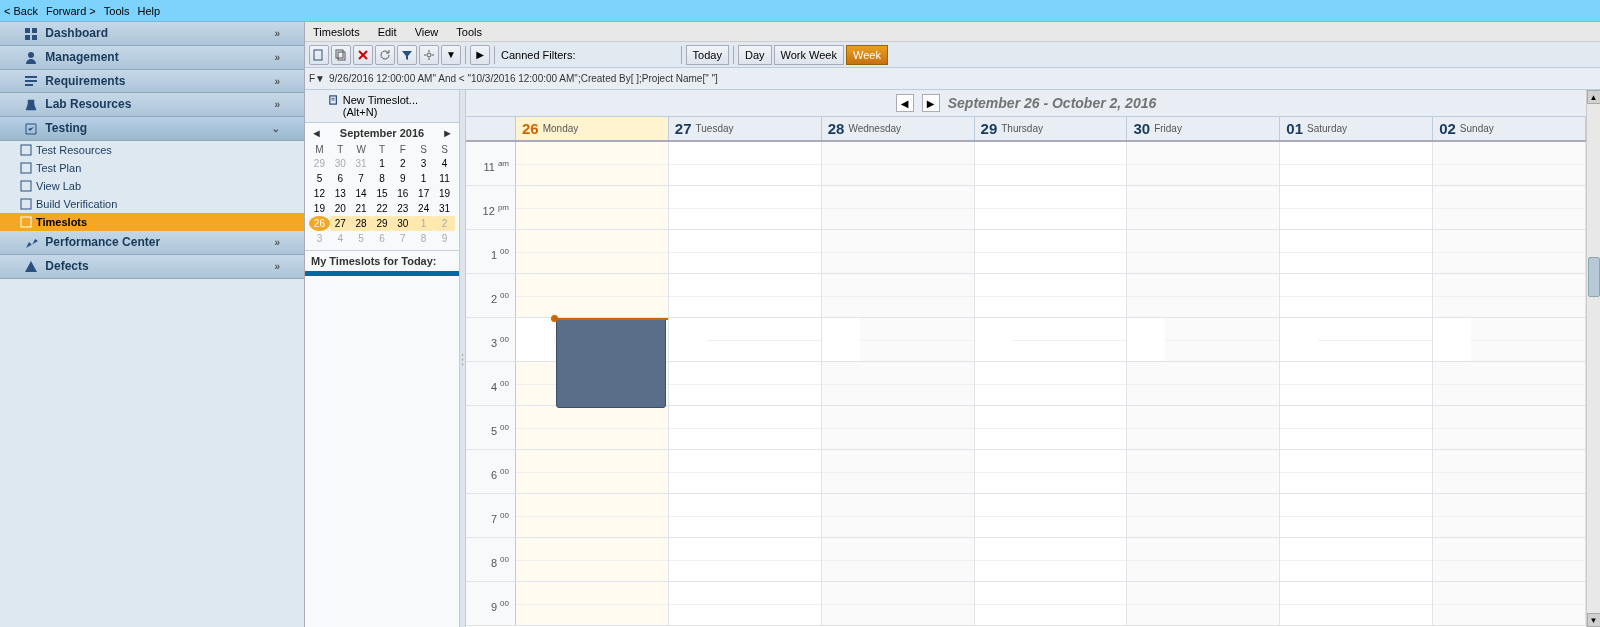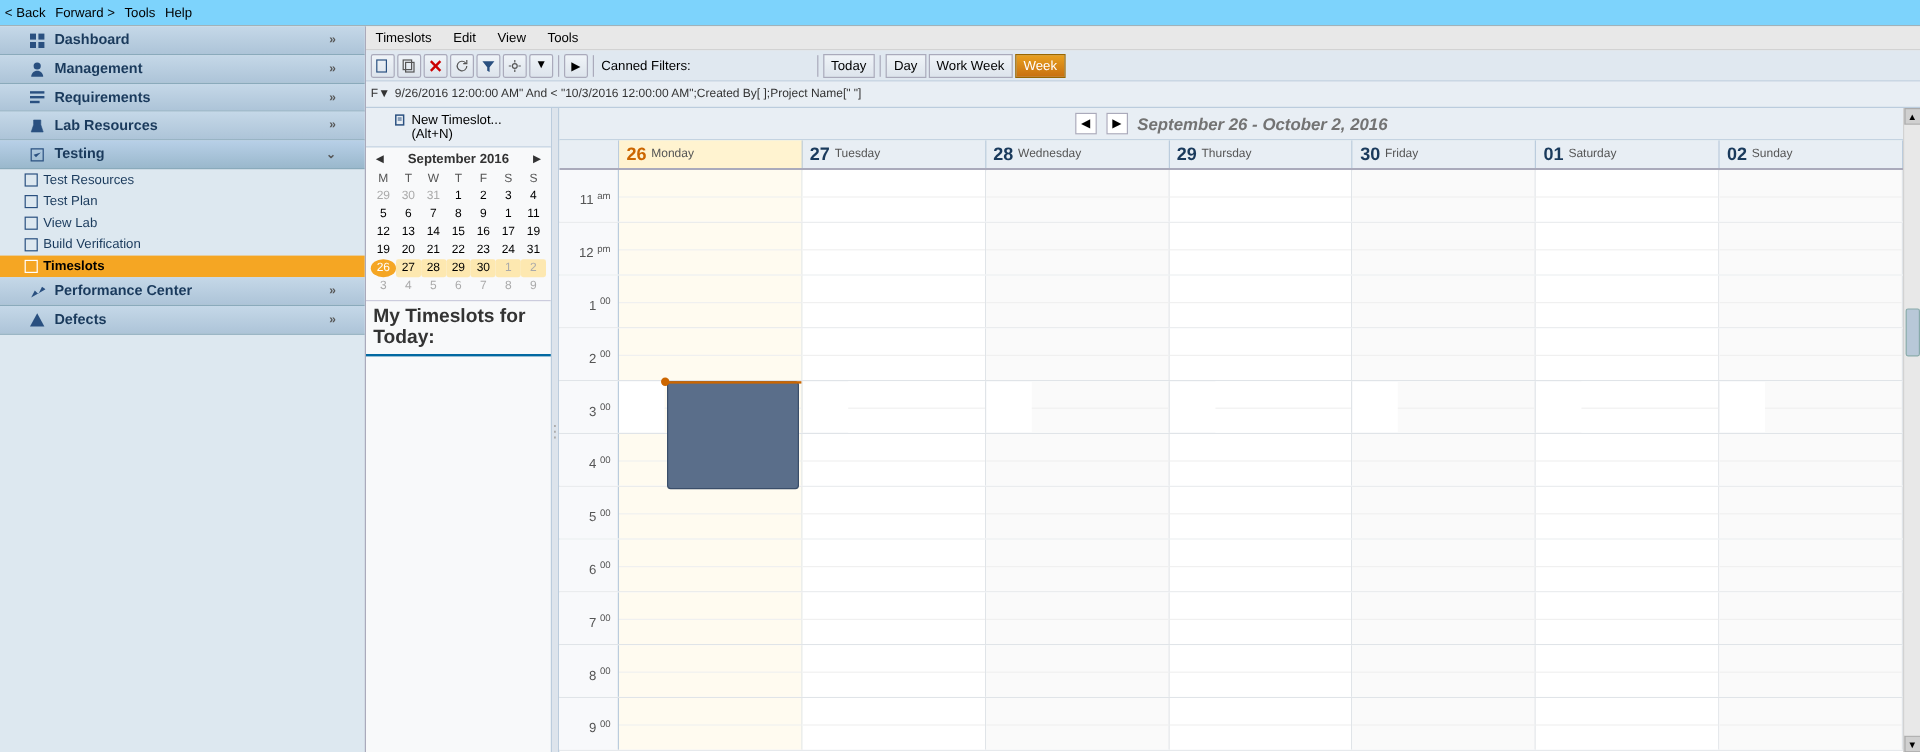--- a/index.html
+++ b/index.html
@@ -218,24 +218,24 @@
       cursor: pointer;
       border-radius: 2px;
     }
     .mini-cal-grid td.other-month { color: #aaa; }
     .mini-cal-grid td.selected-week { background: #fde8b0; }
     .mini-cal-grid td.selected-start { background: #f5a623; color: #fff; border-radius: 50%; }
 
     
     #my-timeslots {
       padding: 4px 6px;
-      font-size: 16px;
+      font-size: 11px;
       font-weight: bold;
       color: #333;
-      border-bottom: 2px solid #0369a1;
+      border-bottom: 5px solid #0369a1;
     }
 
     
     #panel-resizer {
       width: 6px;
       background: #dde4ec;
       cursor: col-resize;
       border-right: 1px solid #bcd;
       position: relative;
       display: flex;

